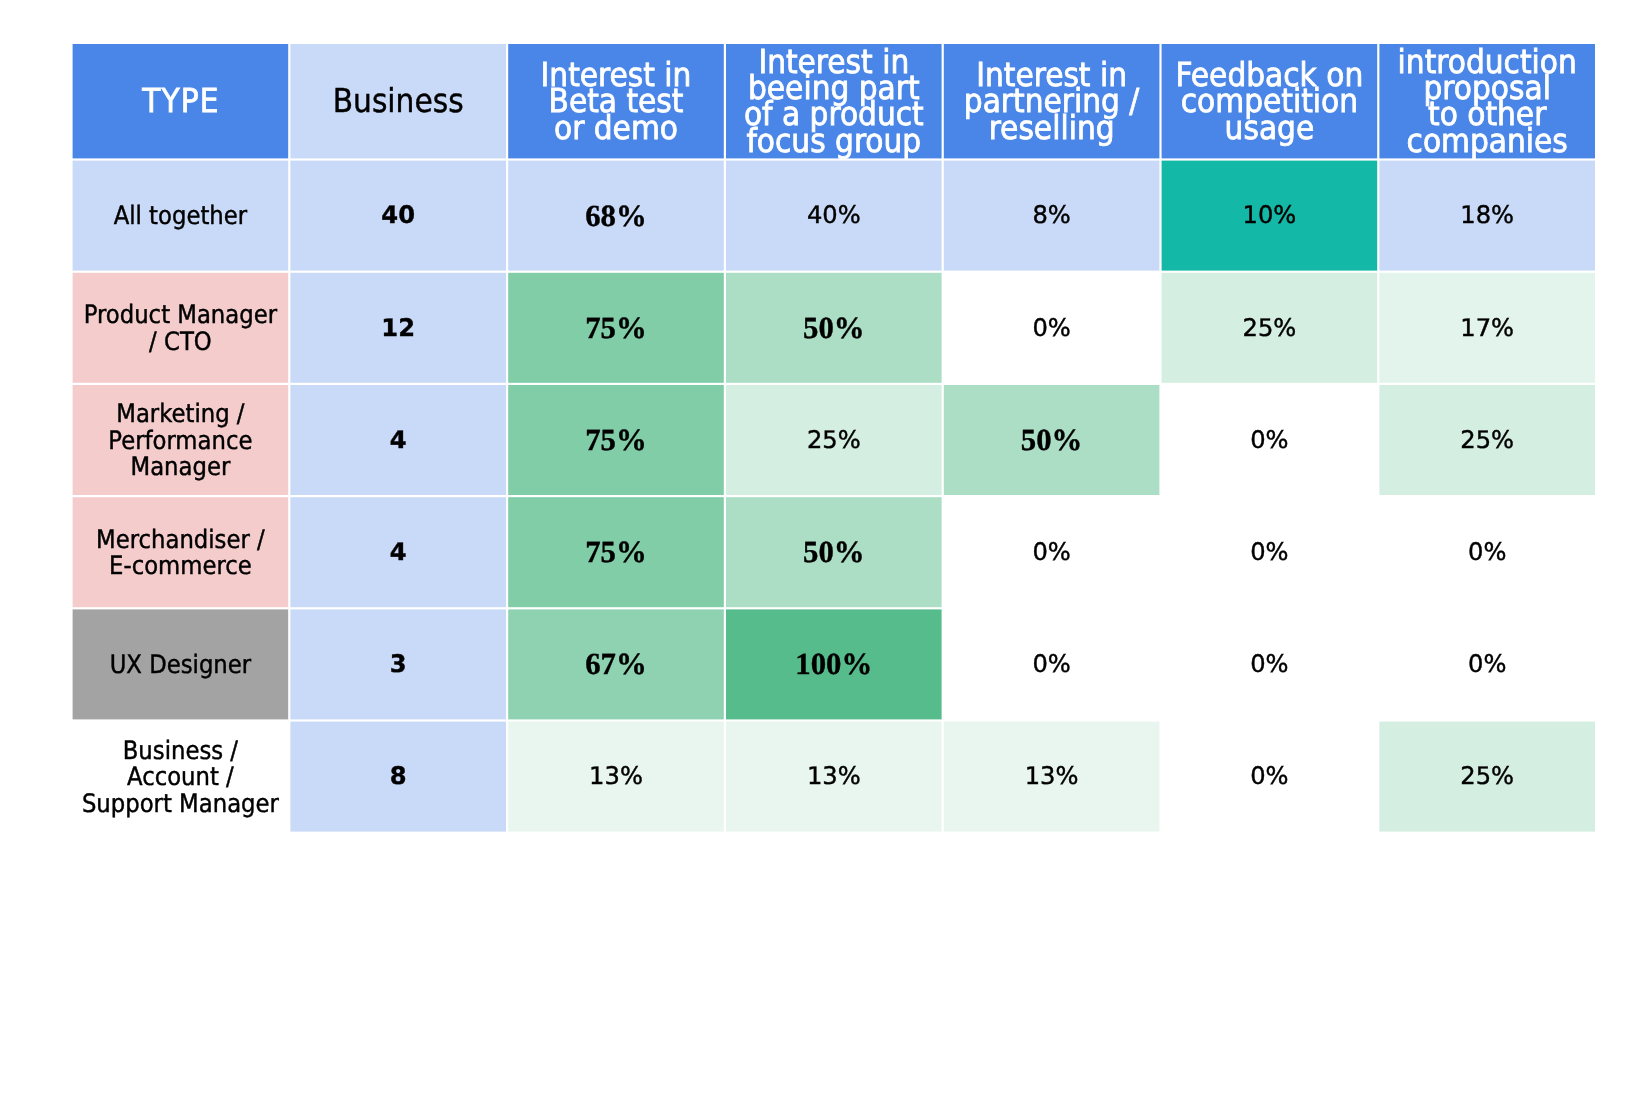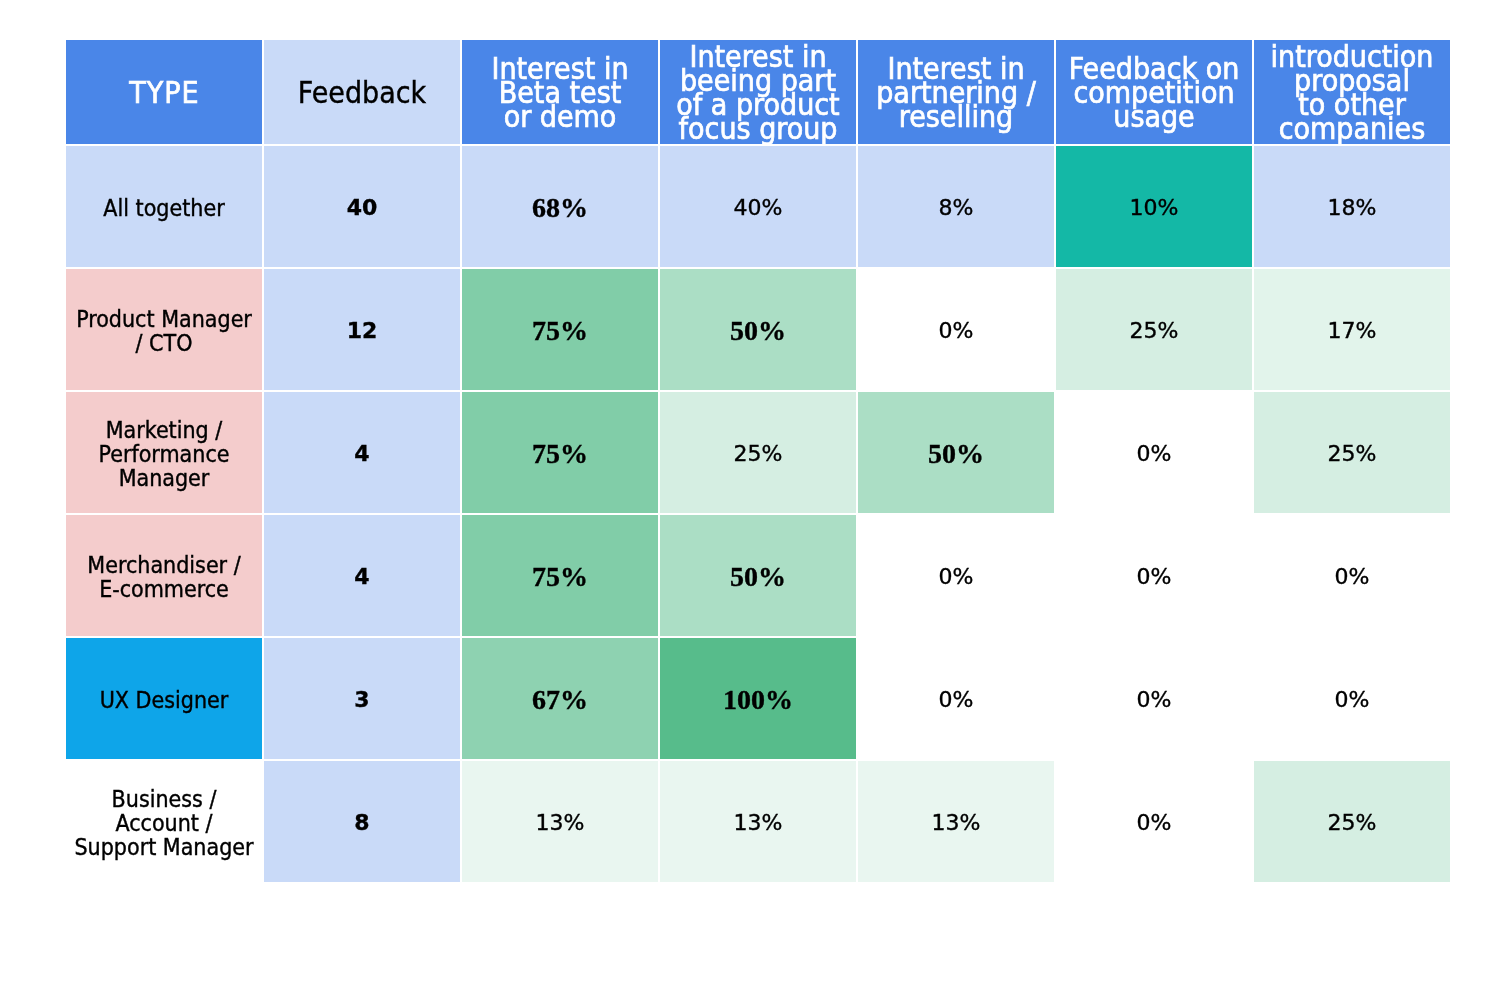--- a/index.html
+++ b/index.html
@@ -9,40 +9,40 @@
        -webkit-font-smoothing:antialiased;}
   #sheet{position:relative;width:1500px;height:1000px;background:#ffffff;}
   table.matrix{position:absolute;left:64px;top:38px;
        border-collapse:separate;border-spacing:2px;table-layout:fixed;}
   table.matrix th,table.matrix td{
        width:196px;padding:2px 4px 0 4px;margin:0;box-sizing:border-box;
        text-align:center;vertical-align:middle;color:#000000;font-weight:normal;}
   table.matrix th{height:104px;font-size:30px;line-height:24px;margin-left:48px;}
   table.matrix th.blue{background:#4a86e8;color:#ffffff;-webkit-text-stroke:0.7px #ffffff;}
   table.matrix th.lblue{background:#c9daf8;color:#000000;-webkit-text-stroke:0.38px #000000;}
-  table.matrix td{height:121px;font-size:23px;line-height:24px;margin-top:36px;-webkit-text-stroke:0.38px #000000;}
+  table.matrix td{height:100px;font-size:23px;line-height:24px;margin-top:36px;-webkit-text-stroke:0.38px #000000;}
   table.matrix td.bold{font-weight:bold;}
   table.matrix td.num{font-family:"DejaVu Sans",sans-serif;font-size:22px;letter-spacing:0;text-indent:0;}
   table.matrix td.num.bold{font-family:Liberation Serif, serif;font-size:28px;letter-spacing:0;text-indent:0;-webkit-text-stroke:0.35px #000000;}
   table.matrix td.mnum{font-family:"DejaVu Sans",sans-serif;font-size:22px;letter-spacing:0;text-indent:0;-webkit-text-stroke:0.35px #000000;}
   table.matrix th.caps{letter-spacing:1.0px;text-indent:1.0px;}
   .ln{display:block;}
 </style>
 </head>
 <body>
 
 <div id="sheet">
   <table class="matrix">
     <thead>
     <tr>
       <th class="blue caps">
         <span class="ln">TYPE</span>
       </th>
       <th class="lblue">
-        <span class="ln">Feedback</span>
+        <span class="ln">Business</span>
       </th>
       <th class="blue">
         <span class="ln">Interest in</span>
         <span class="ln">Beta test</span>
         <span class="ln">or demo</span>
       </th>
       <th class="blue">
         <span class="ln">Interest in</span>
         <span class="ln">beeing part</span>
         <span class="ln">of a product</span>
@@ -109,21 +109,21 @@
         <span class="ln">E-commerce</span>
       </td>
       <td class="bold mnum" style="background: rgb(201, 218, 248);">4</td>
       <td class="num bold" style="background: rgb(129, 205, 168);">75%</td>
       <td class="num bold" style="background: rgb(171, 222, 197);">50%</td>
       <td class="num" style="background: rgb(255, 255, 255);">0%</td>
       <td class="num" style="background: rgb(255, 255, 255);">0%</td>
       <td class="num" style="background: rgb(255, 255, 255);">0%</td>
     </tr>
     <tr>
-      <td class="rowlabel" style="background: #0ea5e9;">
+      <td class="rowlabel" style="background: #a3a3a3;">
         <span class="ln">UX Designer</span>
       </td>
       <td class="bold mnum" style="background: rgb(201, 218, 248);">3</td>
       <td class="num bold" style="background: rgb(142, 210, 177);">67%</td>
       <td class="num bold" style="background: rgb(87, 188, 139);">100%</td>
       <td class="num" style="background: rgb(255, 255, 255);">0%</td>
       <td class="num" style="background: rgb(255, 255, 255);">0%</td>
       <td class="num" style="background: rgb(255, 255, 255);">0%</td>
     </tr>
     <tr>

